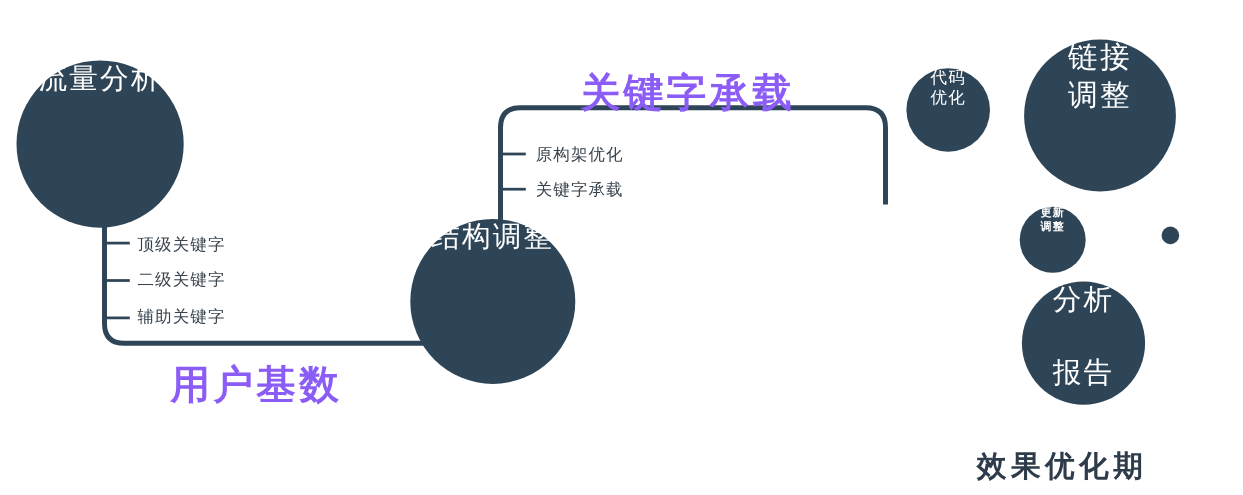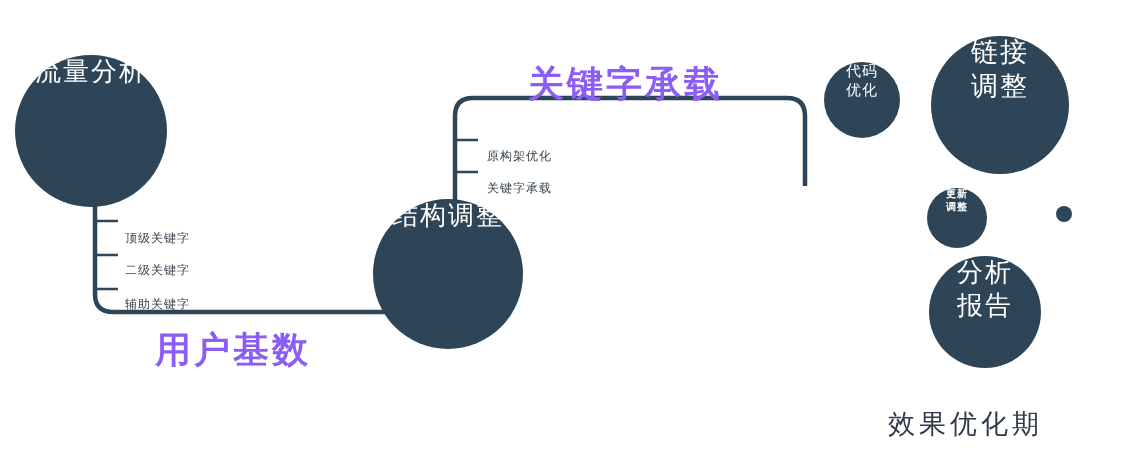--- a/index.html
+++ b/index.html
@@ -47,32 +47,31 @@
     color: #8b5cf6;
     font-size: 36px;
     font-weight: 600;
     letter-spacing: 3px;
     white-space: nowrap;
     z-index: 3;
   }
   .tick-label {
     position: absolute;
     color: #37424c;
-    font-size: 12px;
+    font-size: 15px;
     letter-spacing: 1px;
     white-space: nowrap;
     line-height: 16px;
     z-index: 3;
-    margin-top: 15px;
   }
   .caption {
     position: absolute;
     color: #2e3b4a;
     font-size: 27px;
-    font-weight: 400;
+    font-weight: 700;
     letter-spacing: 4px;
     white-space: nowrap;
     z-index: 3;
   }
 </style>
 </head>
 <body>
 
 <div id="canvas">
 
@@ -105,21 +104,21 @@
     <span>调整</span>
   </div>
 
   <div class="circle" style="left:927px; top:188px; width:60px; height:60px; font-size:10px; font-weight:bold; letter-spacing:1px;">
     <span>更新</span>
     <span>调整</span>
   </div>
 
   <div class="dot" style="left:1056px; top:206px; width:16px; height:16px;"></div>
 
-  <div class="circle" style="left:929px; top:256px; width:112px; height:112px; font-size:26px;">
+  <div class="circle" style="left:929px; top:256px; width:112px; height:112px; font-size:26px;gap:33px;">
     <span>分析</span>
     <span>报告</span>
   </div>
 
   <div class="tick-label" style="left:125px; top:215px;">顶级关键字</div>
   <div class="tick-label" style="left:125px; top:247px;text-align:center;">二级关键字</div>
   <div class="tick-label" style="left:125px; top:281px;">辅助关键字</div>
 
   <div class="tick-label" style="left:487px; top:133px;">原构架优化</div>
   <div class="tick-label" style="left:487px; top:165px;">关键字承载</div>

